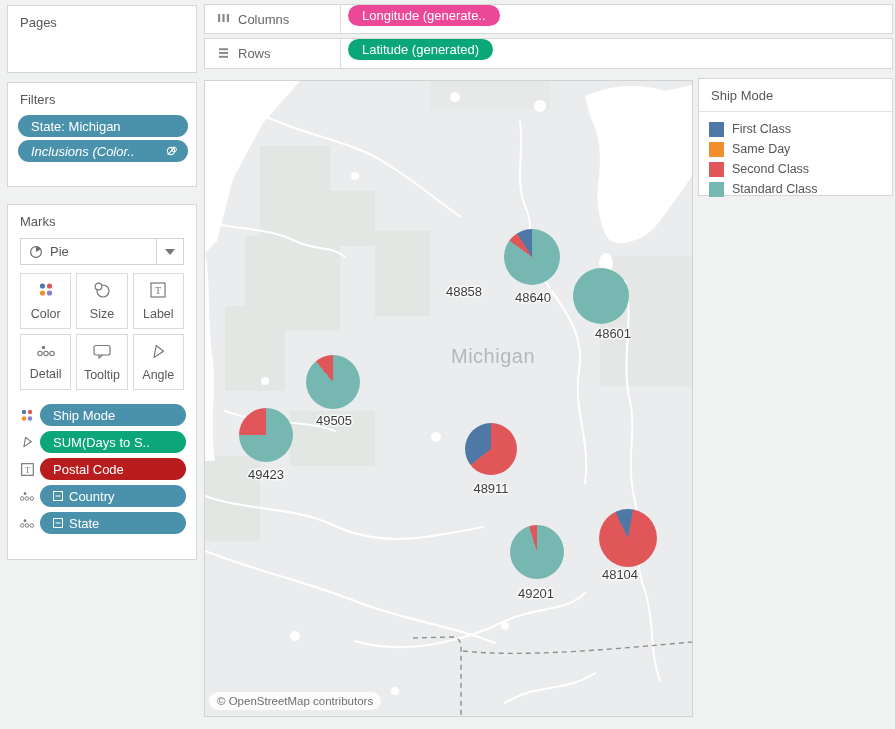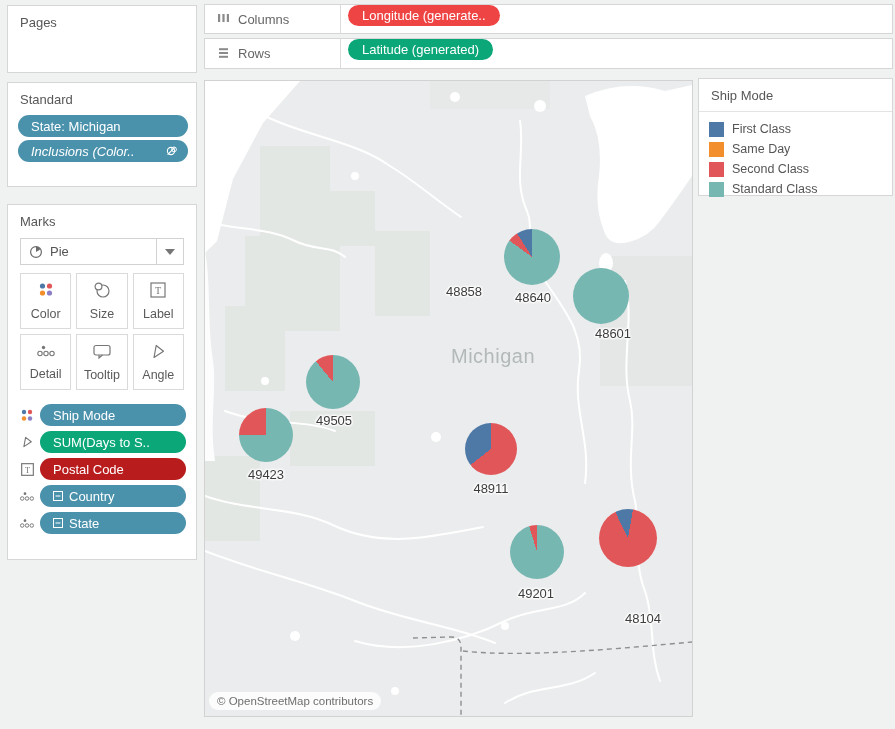--- a/index.html
+++ b/index.html
@@ -86,21 +86,21 @@
   svg .oln{fill:none;stroke:#777;}
 </style>
 </head>
 <body>
 
 <div class="card" id="pages-card">
   <div class="card-title">Pages</div>
 </div>
 
 <div class="card" id="filters-card">
-  <div class="card-title">Standard</div>
+  <div class="card-title">Filters</div>
   <div class="pill pill-dim filters-pill" style="background: rgb(74, 146, 172);">
     <span>State: Michigan</span>
   </div>
   <div class="pill pill-dim filters-pill italic" style="background: rgb(74, 146, 172);">
     <span>Inclusions (Color..</span>
     <span class="spacer"></span>
     <span style="display:flex;">
       <svg width="12" height="12" viewBox="0 0 12 12">
           <circle cx="5" cy="6" r="3.6" fill="none" stroke="#fff" stroke-width="1.1"></circle>
           <circle cx="8" cy="4.4" r="2.4" fill="none" stroke="#fff" stroke-width="1"></circle>
@@ -266,21 +266,21 @@
   <div class="shelf-head">
     <span>
       <svg width="13" height="13" viewBox="0 0 13 13">
           <rect x="1" y="3" width="2.2" height="8" fill="#8a8a8a"></rect>
           <rect x="5.4" y="3" width="2.2" height="8" fill="#8a8a8a"></rect>
           <rect x="9.8" y="3" width="2.2" height="8" fill="#8a8a8a"></rect>
         </svg>
     </span>
     <span class="shelf-label">Columns</span>
   </div>
-  <div class="shelf-pill pill-green" style="background: #ef4444;">
+  <div class="shelf-pill pill-green" style="background: #ec4899;">
       <span>Longitude (generate..</span>
     </div>
 </div>
 
 <div class="shelf" id="rows-shelf">
   <div class="shelf-head">
     <span>
       <svg width="13" height="13" viewBox="0 0 13 13">
           <rect x="2" y="2.2" width="9" height="2" fill="#8a8a8a"></rect>
           <rect x="2" y="6" width="9" height="2" fill="#8a8a8a"></rect>
@@ -353,21 +353,21 @@
         <div class="pie" style="background: conic-gradient(from 10deg, rgb(225, 87, 89) 0deg, rgb(225, 87, 89) 324deg, rgb(78, 121, 167) 324deg, rgb(78, 121, 167) 360deg); left: 394px; top: 428px; height: 58px; width: 58px;"></div>
       </div>
     <div id="label-layer">
         <div class="pie-label" style="left: 259px; top: 203px;">48858</div>
         <div class="pie-label" style="left: 328px; top: 209px;">48640</div>
         <div class="pie-label" style="left: 408px; top: 245px;">48601</div>
         <div class="pie-label" style="left: 129px; top: 332px;">49505</div>
         <div class="pie-label" style="left: 61px; top: 386px;">49423</div>
         <div class="pie-label" style="left: 286px; top: 400px;">48911</div>
         <div class="pie-label" style="left: 331px; top: 505px;">49201</div>
-        <div class="pie-label" style="left: 438px; top: 486px; margin-top: 44px;">48104</div>
+        <div class="pie-label" style="left: 415px; top: 486px;">48104</div>
       </div>
 
     <div id="region-label">Michigan</div>
     <div id="map-attribution">© OpenStreetMap contributors</div>
   </div>
 </div>
 
 <div class="card" id="legend-card">
   <div class="card-title">Ship Mode</div>
   <div class="legend-items">

